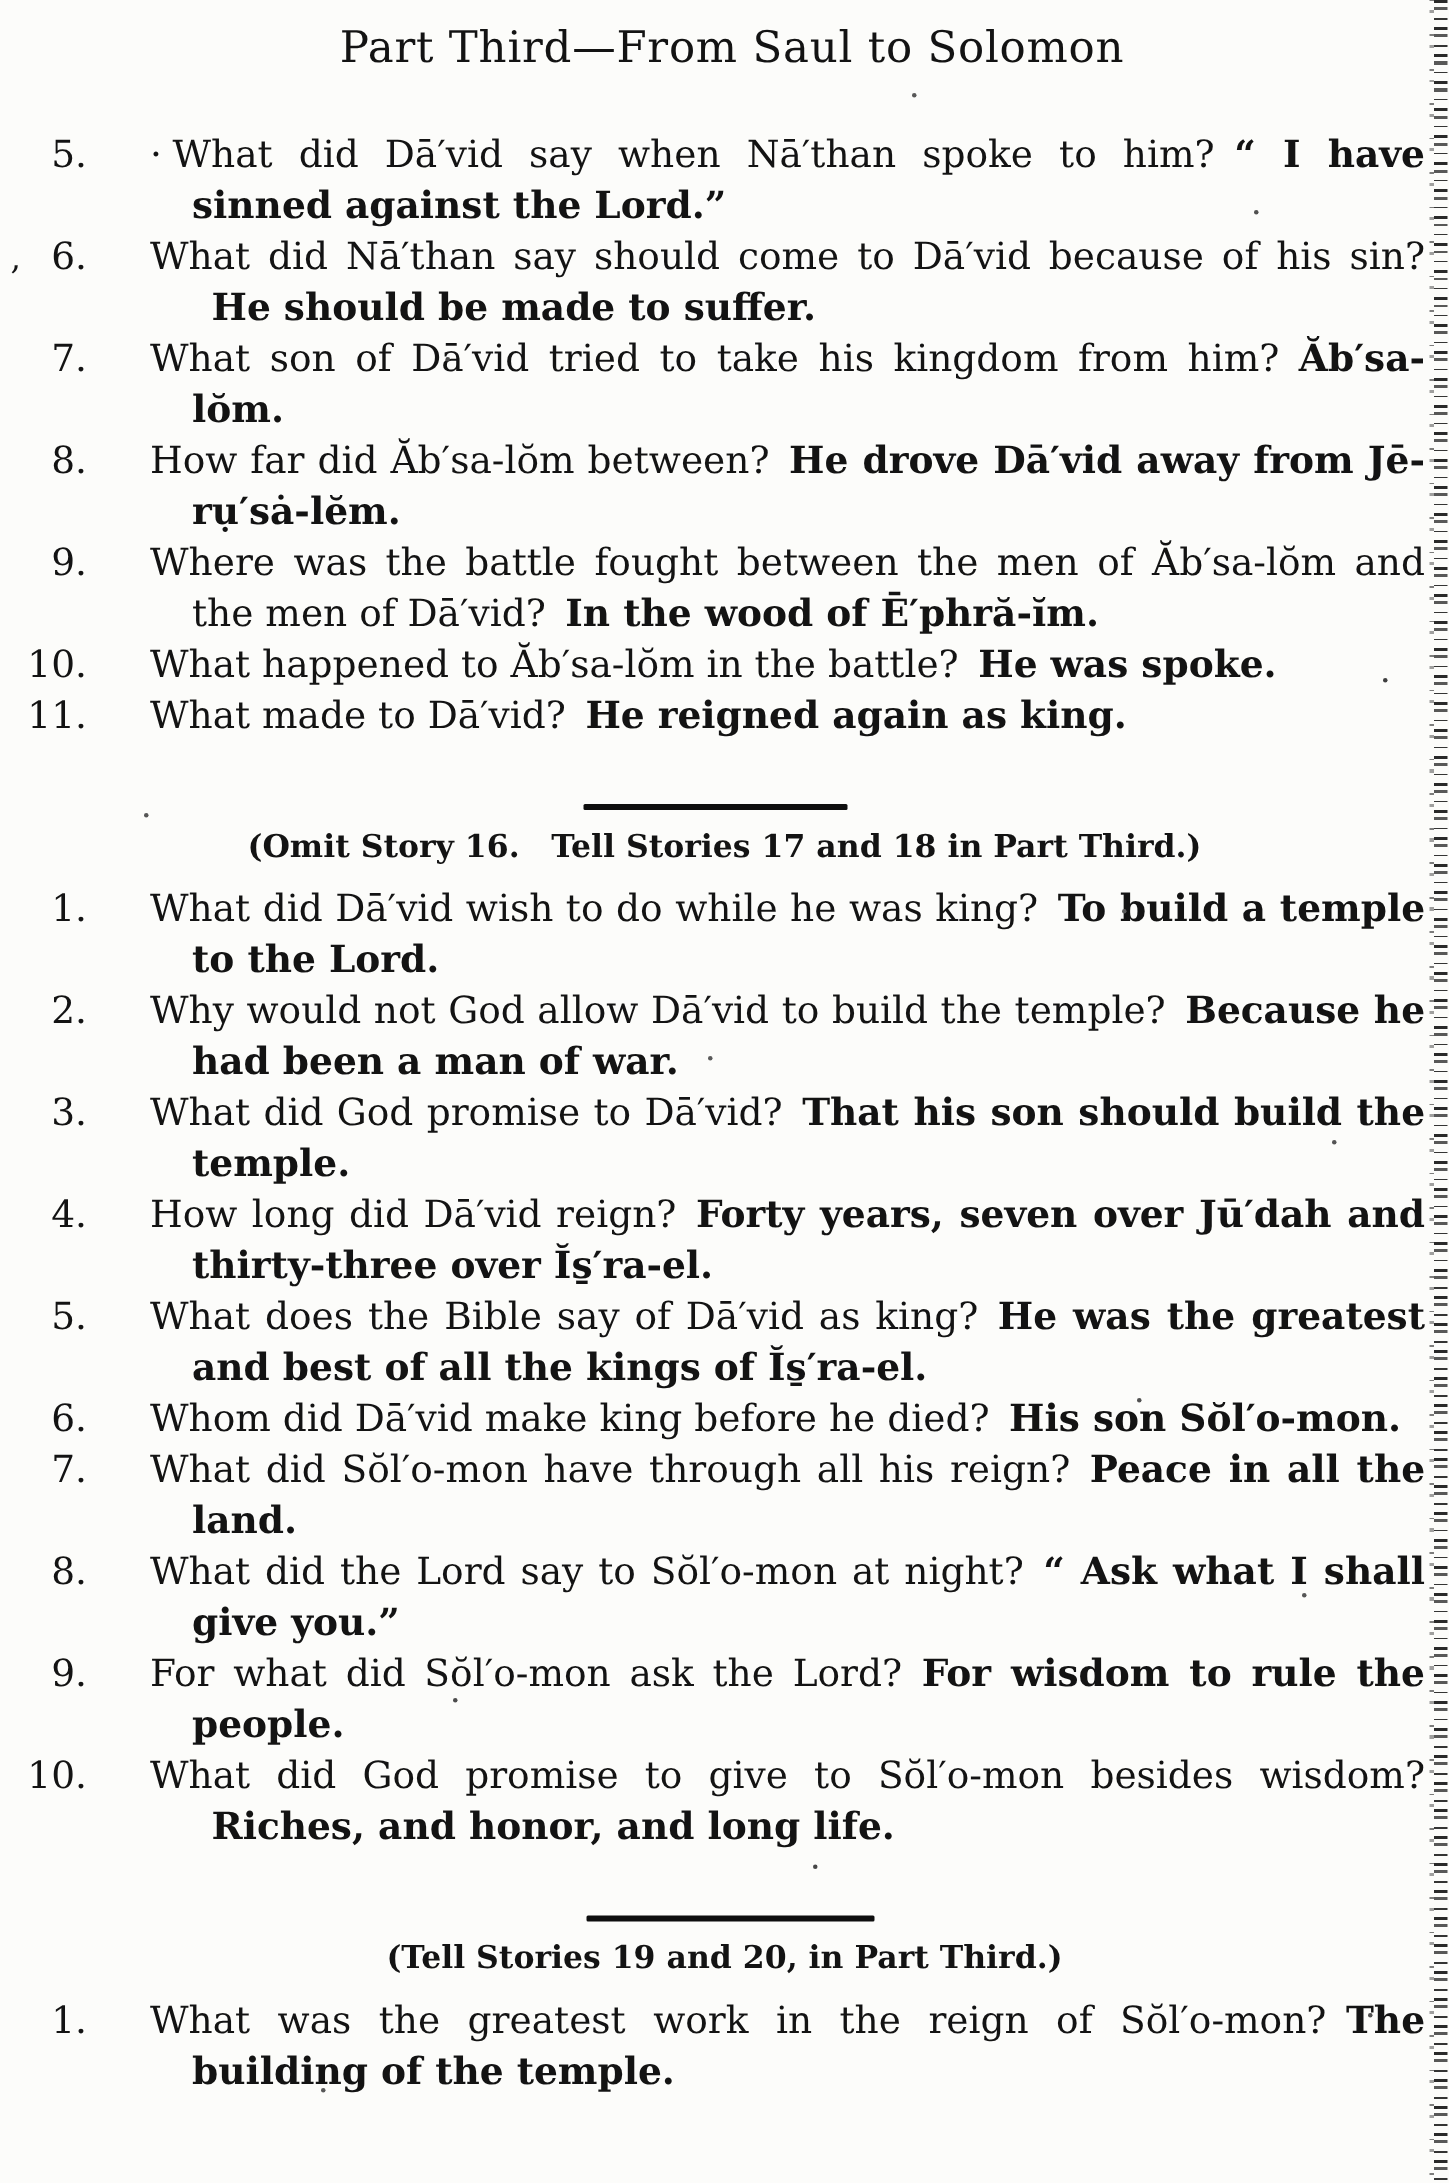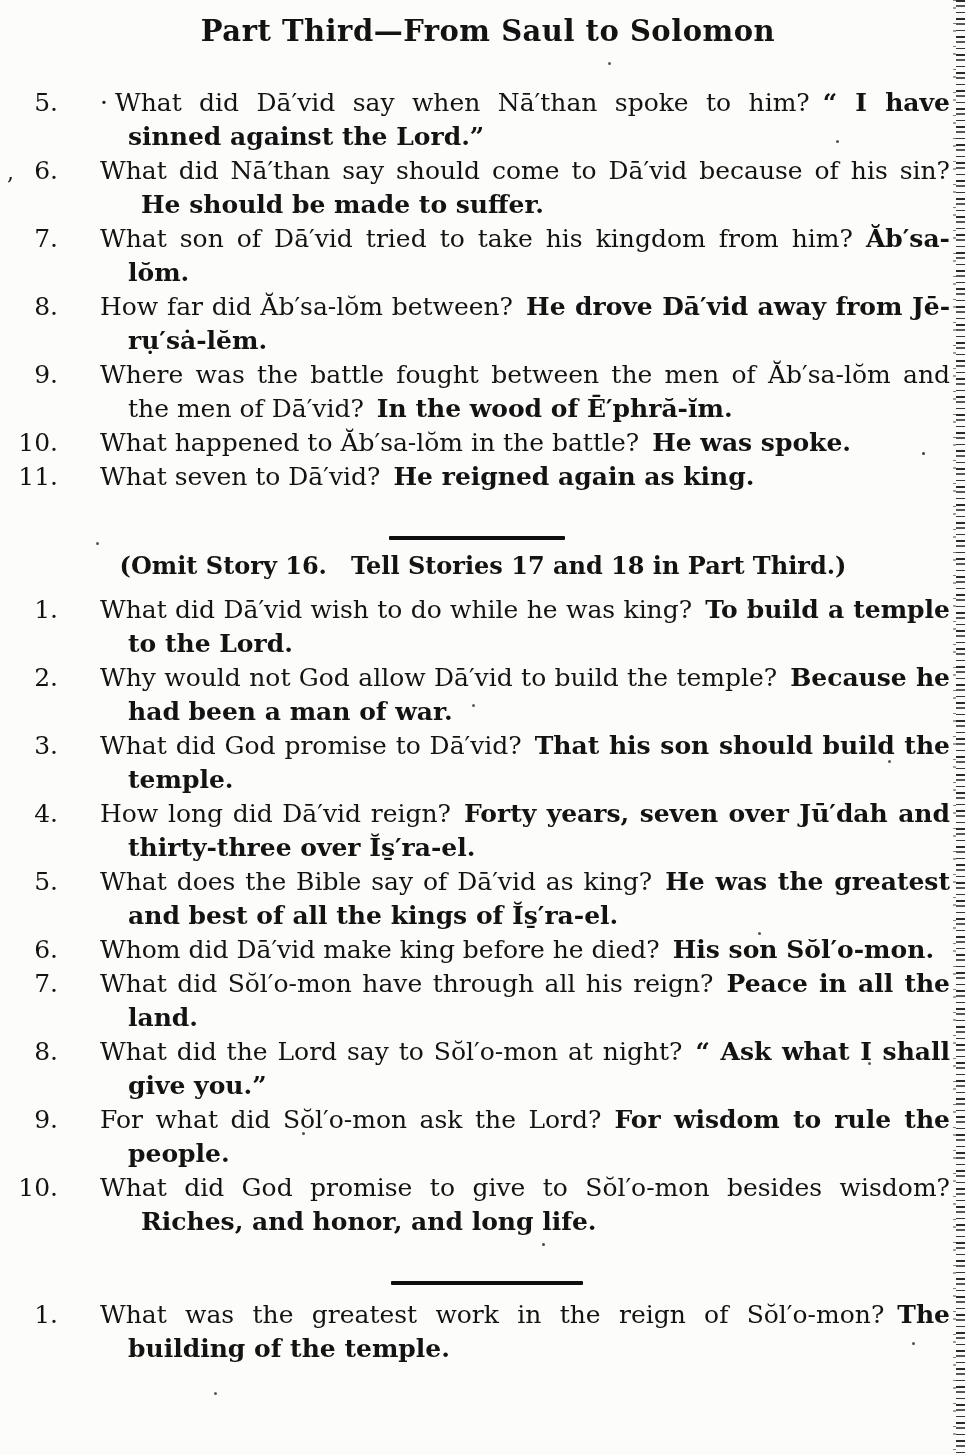--- a/index.html
+++ b/index.html
@@ -14,35 +14,35 @@
   .page {
     position: relative;
     width: 100%; height: 100%;
     padding: 0;
     box-sizing: border-box;
   }
   
   .page-title {
     text-align: center;
     font-size: 29px;
-    font-weight: bold;
+    font-weight: normal;
     padding-top: 14px;
     letter-spacing: 0.5px;
     padding-left: 10px;
   }
   .lesson-heading {
     text-align: center;
     font-size: 29px;
     font-weight: bold;
     margin-top: 33px;
     letter-spacing: 0.5px;
   }
   .lesson-subheading {
     text-align: center;
-    font-size: 24px;
+    font-size: 21px;
     font-weight: bold;
     margin-top: 11px;
   }
   
   .qa-list { margin-top: 38px; padding-right: 16px; }
   .qa-list.tight { margin-top: 13px; }
   .qa-item {
     display: flex;
     font-size: 25px;
     line-height: 34px;
@@ -157,21 +157,21 @@
       <div class="item-text"><span class="item-question">Where was the battle fought between the men of Ăb′sa-lŏm and the men of Dā′vid?</span><span class="item-answer">In the wood of Ē′phră-ĭm.</span></div>
     </div>
 
     <div class="qa-item">
       <span class="item-number">10.</span>
       <div class="item-text"><span class="item-question">What happened to Ăb′sa-lŏm in the battle?</span><span class="item-answer">He was spoke.</span></div>
     </div>
 
     <div class="qa-item">
       <span class="item-number">11.</span>
-      <div class="item-text"><span class="item-question">What seven to Dā′vid?</span><span class="item-answer">He reigned again as king.</span></div>
+      <div class="item-text"><span class="item-question">What made to Dā′vid?</span><span class="item-answer">He reigned again as king.</span></div>
     </div>
 
   </div>
 
   <div class="section-divider d1"></div>
 
   <div class="lesson-subheading">(Omit Story 16. Tell Stories 17 and 18 in Part Third.)</div>
 
   <div class="qa-list tight">
 
@@ -222,20 +222,21 @@
 
     <div class="qa-item">
       <span class="item-number">10.</span>
       <div class="item-text"><span class="item-question">What did God promise to give to Sŏl′o-mon besides wisdom?</span><span class="item-answer">Riches, and honor, and long life.</span></div>
     </div>
 
   </div>
 
   <div class="section-divider d2"></div>
 
+  <div class="lesson-subheading">(Tell Stories 19 and 20, in Part Third.)</div>
 
   <div class="qa-list tight">
 
     <div class="qa-item">
       <span class="item-number">1.</span>
       <div class="item-text"><span class="item-question">What was the greatest work in the reign of Sŏl′o-mon?</span><span class="item-answer">The building of the temple.</span></div>
     </div>
 
   </div>
 

